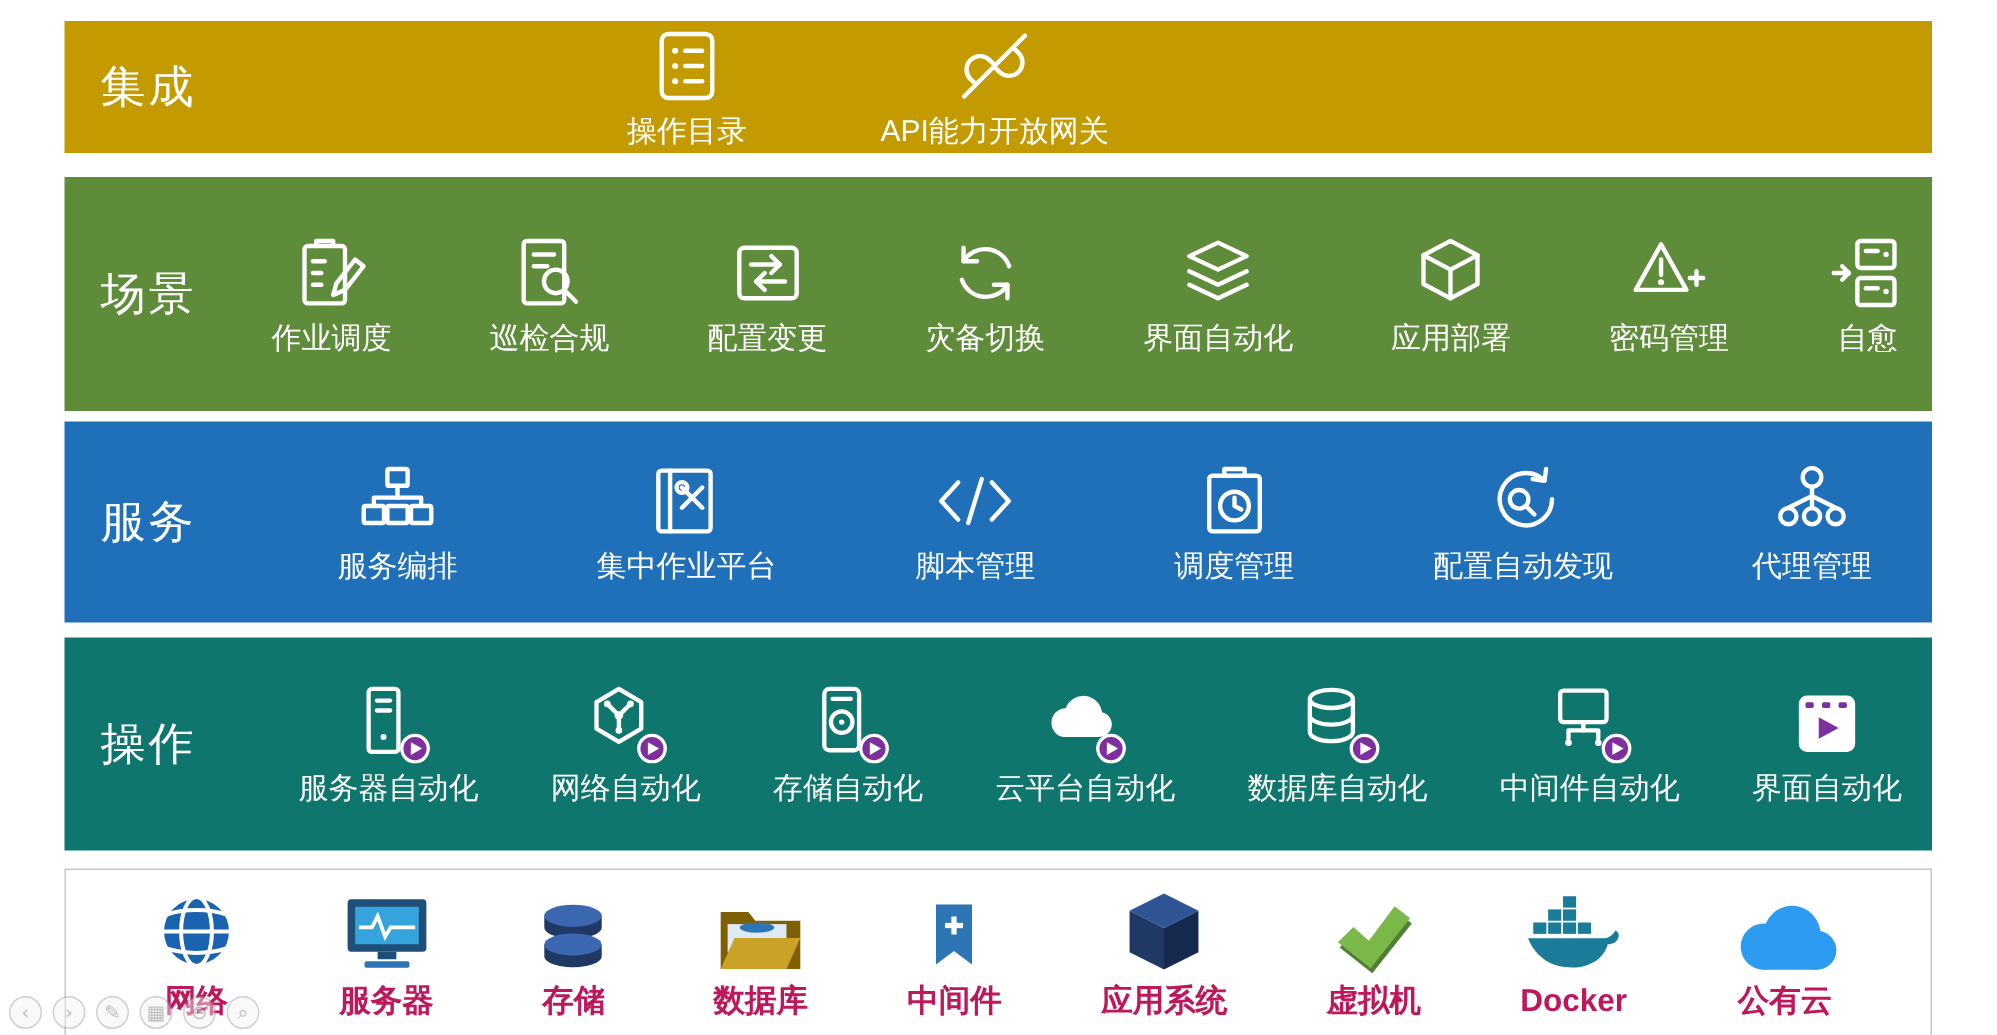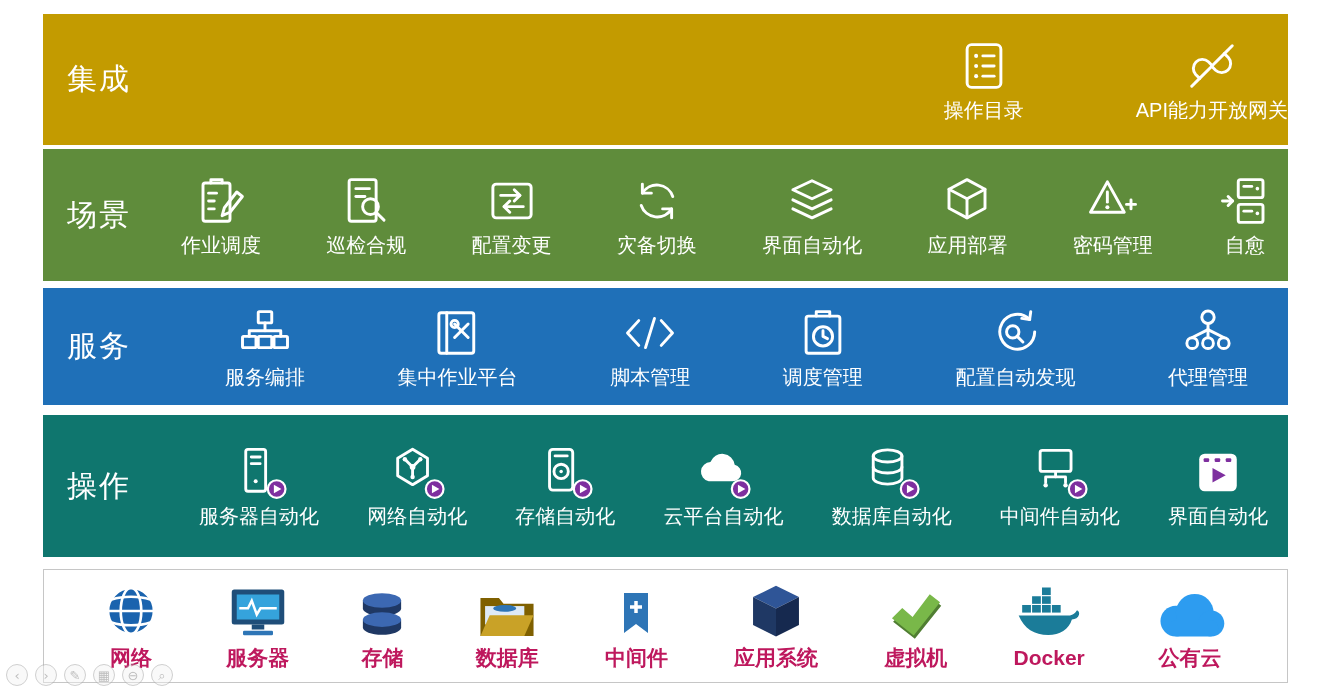--- a/index.html
+++ b/index.html
@@ -8,27 +8,27 @@
   .stage{position:absolute;left:43px;top:14px;width:1245px;display:flex;flex-direction:column}
   .band{display:flex;align-items:center;color:#fff}
   .band-label{font-size:30px;letter-spacing:2px;flex:0 0 130px;padding-left:24px;white-space:nowrap}
   .items{flex:1;display:flex;align-items:center}
   .item{display:flex;flex-direction:column;align-items:center;gap:6px}
   .item-label{font-size:20px;white-space:nowrap;line-height:1.1}
   .icon{display:flex;align-items:center;justify-content:center}
   .icon svg{display:block}
 
   
-  .b-integration{height:131px}
-  .b-scenario{height:132px;margin-top:4px}
-  .b-service{height:117px;margin-top:7px}
+  .b-integration{height:88px}
+  .b-scenario{height:156px;margin-top:16px}
+  .b-service{height:134px;margin-top:7px}
   .b-operation{height:142px;margin-top:10px}
   .b-resources{height:114px;margin-top:12px;background:#fff;border:1px solid #c6c6c6}
 
-  .b-integration .items{justify-content:flex-end;padding-left:245px;gap:112px}
+  .b-integration .items{justify-content:flex-start;padding-left:245px;gap:89px}
   .b-scenario .items{justify-content:space-between;padding:0 16px 0 8px}
   .b-service .items{justify-content:space-between;padding:0 40px 0 52px}
   .b-operation .items{justify-content:space-between;padding:0 20px 0 26px}
   .b-resources .items{justify-content:space-between;padding:0 58px;align-items:flex-end}
   .b-resources .item-label{color:#be185d;font-weight:bold;font-size:21px}
 
   
   svg.ln *{stroke:#fff;stroke-width:2.6;fill:none;stroke-linecap:round;stroke-linejoin:round}
   svg.ln .f{fill:#fff;stroke:none}
   svg.ln .bgP{fill:#7E2F9F;stroke:#fff;stroke-width:2}

